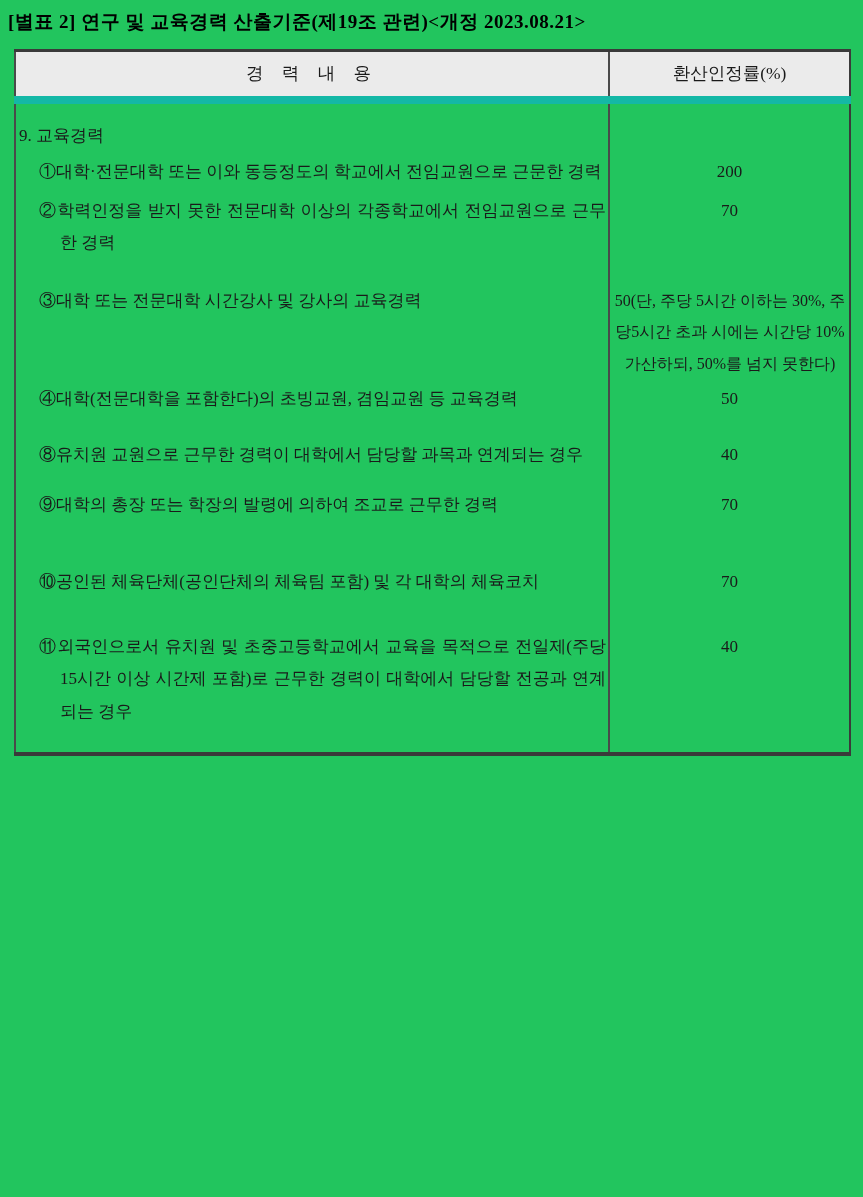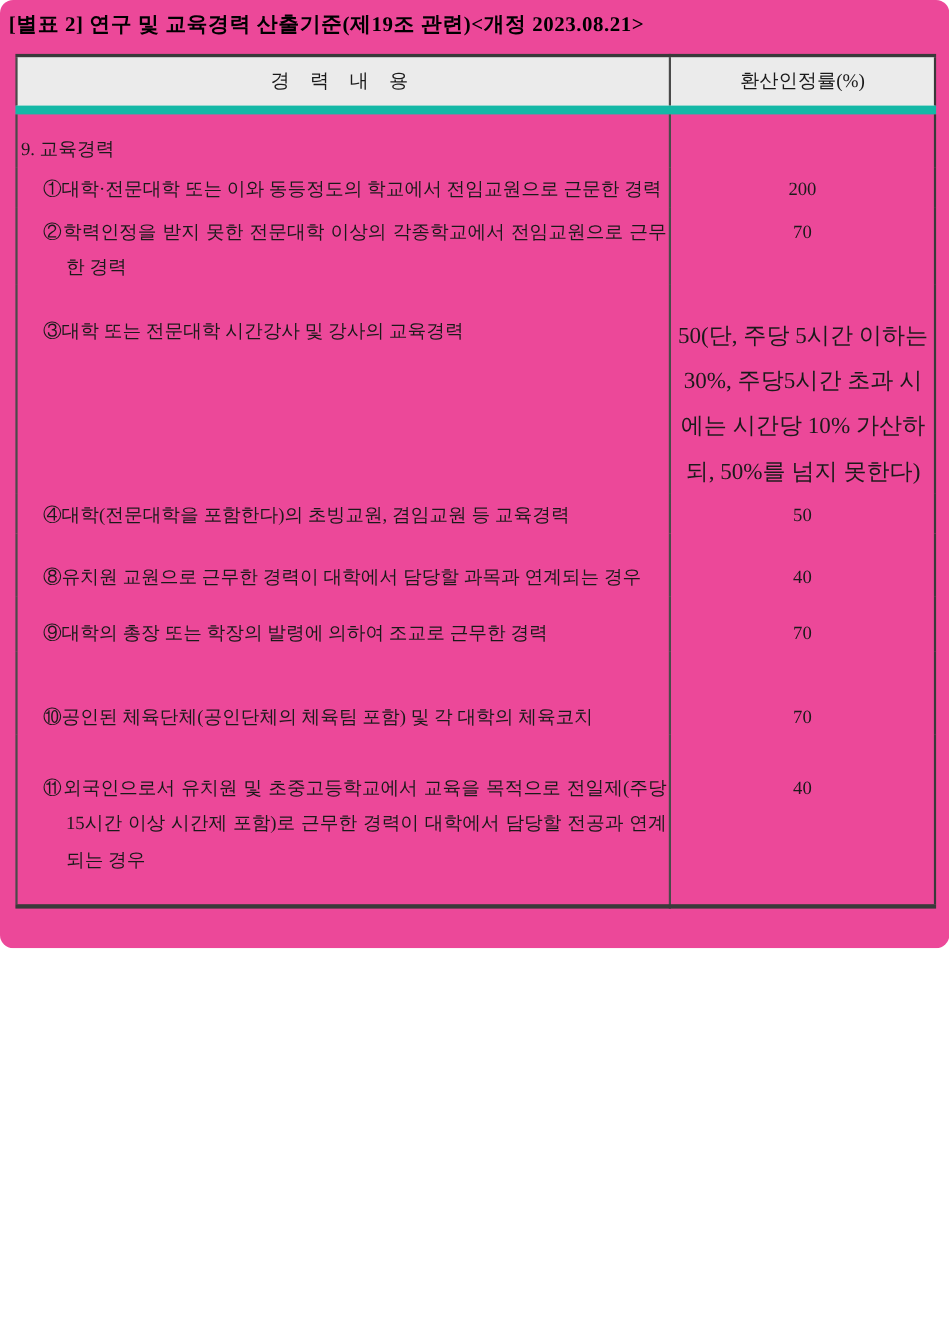--- a/index.html
+++ b/index.html
@@ -1,19 +1,19 @@
 <!DOCTYPE html>
 <html><head>
 <meta charset="utf-8">
 <style>
   html,body{margin:0;padding:0;background:#ffffff;}
   .page{
-    width:863px;height:862px;box-sizing:border-box;
+    width:863px;height:1197px;box-sizing:border-box;
     font-family:"Liberation Serif","DejaVu Serif",serif;
-    color:#1a1a1a;background:#ec4899;position:relative;border-radius:12px;
+    color:#1a1a1a;background:#22c55e;position:relative;
   }
   .title{
     font-size:19px;font-weight:bold;margin:0;
     padding:9px 0 0 8px;letter-spacing:0.5px;color:#000;
   }
   table.career{
     border-collapse:collapse;table-layout:fixed;
     margin:14px 0 0 14px;width:835px;
     border-top:3px solid #3a3a3a;border-bottom:4px solid #3a3a3a;
     border-left:2px solid #4a4a4a;border-right:2px solid #3a3a3a;
@@ -27,21 +27,21 @@
     font-size:17.5px;padding:0;
   }
   th.h-content{border-right:2px solid #4a4a4a;letter-spacing:7px;}
   td{vertical-align:top;padding:0;}
   td.cell-c{border-right:2px solid #4a4a4a;}
   td.cell-r{text-align:center;}
   .sec{padding-left:3px;}
   .itm{padding-left:44px;text-indent:-21px;text-align:justify;padding-right:2px;}
   .rate-long{
     text-align:justify;padding-left:3px;padding-right:2px;
-    font-size:21px;line-height:1.95;
+    font-size:16px;line-height:1.95;
   }
   tr.r0 td{padding-top:16px;}
   tr.r1 td{padding-top:4px;}
   tr.r2 td{padding-top:6px;}
   tr.r3 td{padding-top:26px;}
   tr.r4 td{padding-top:4px;}
   tr.r5 td{padding-top:70px;}
   tr.r6 td{padding-top:31px;}
   tr.r7 td{padding-top:38px;}
   tr.r8 td{padding-top:24px;}

